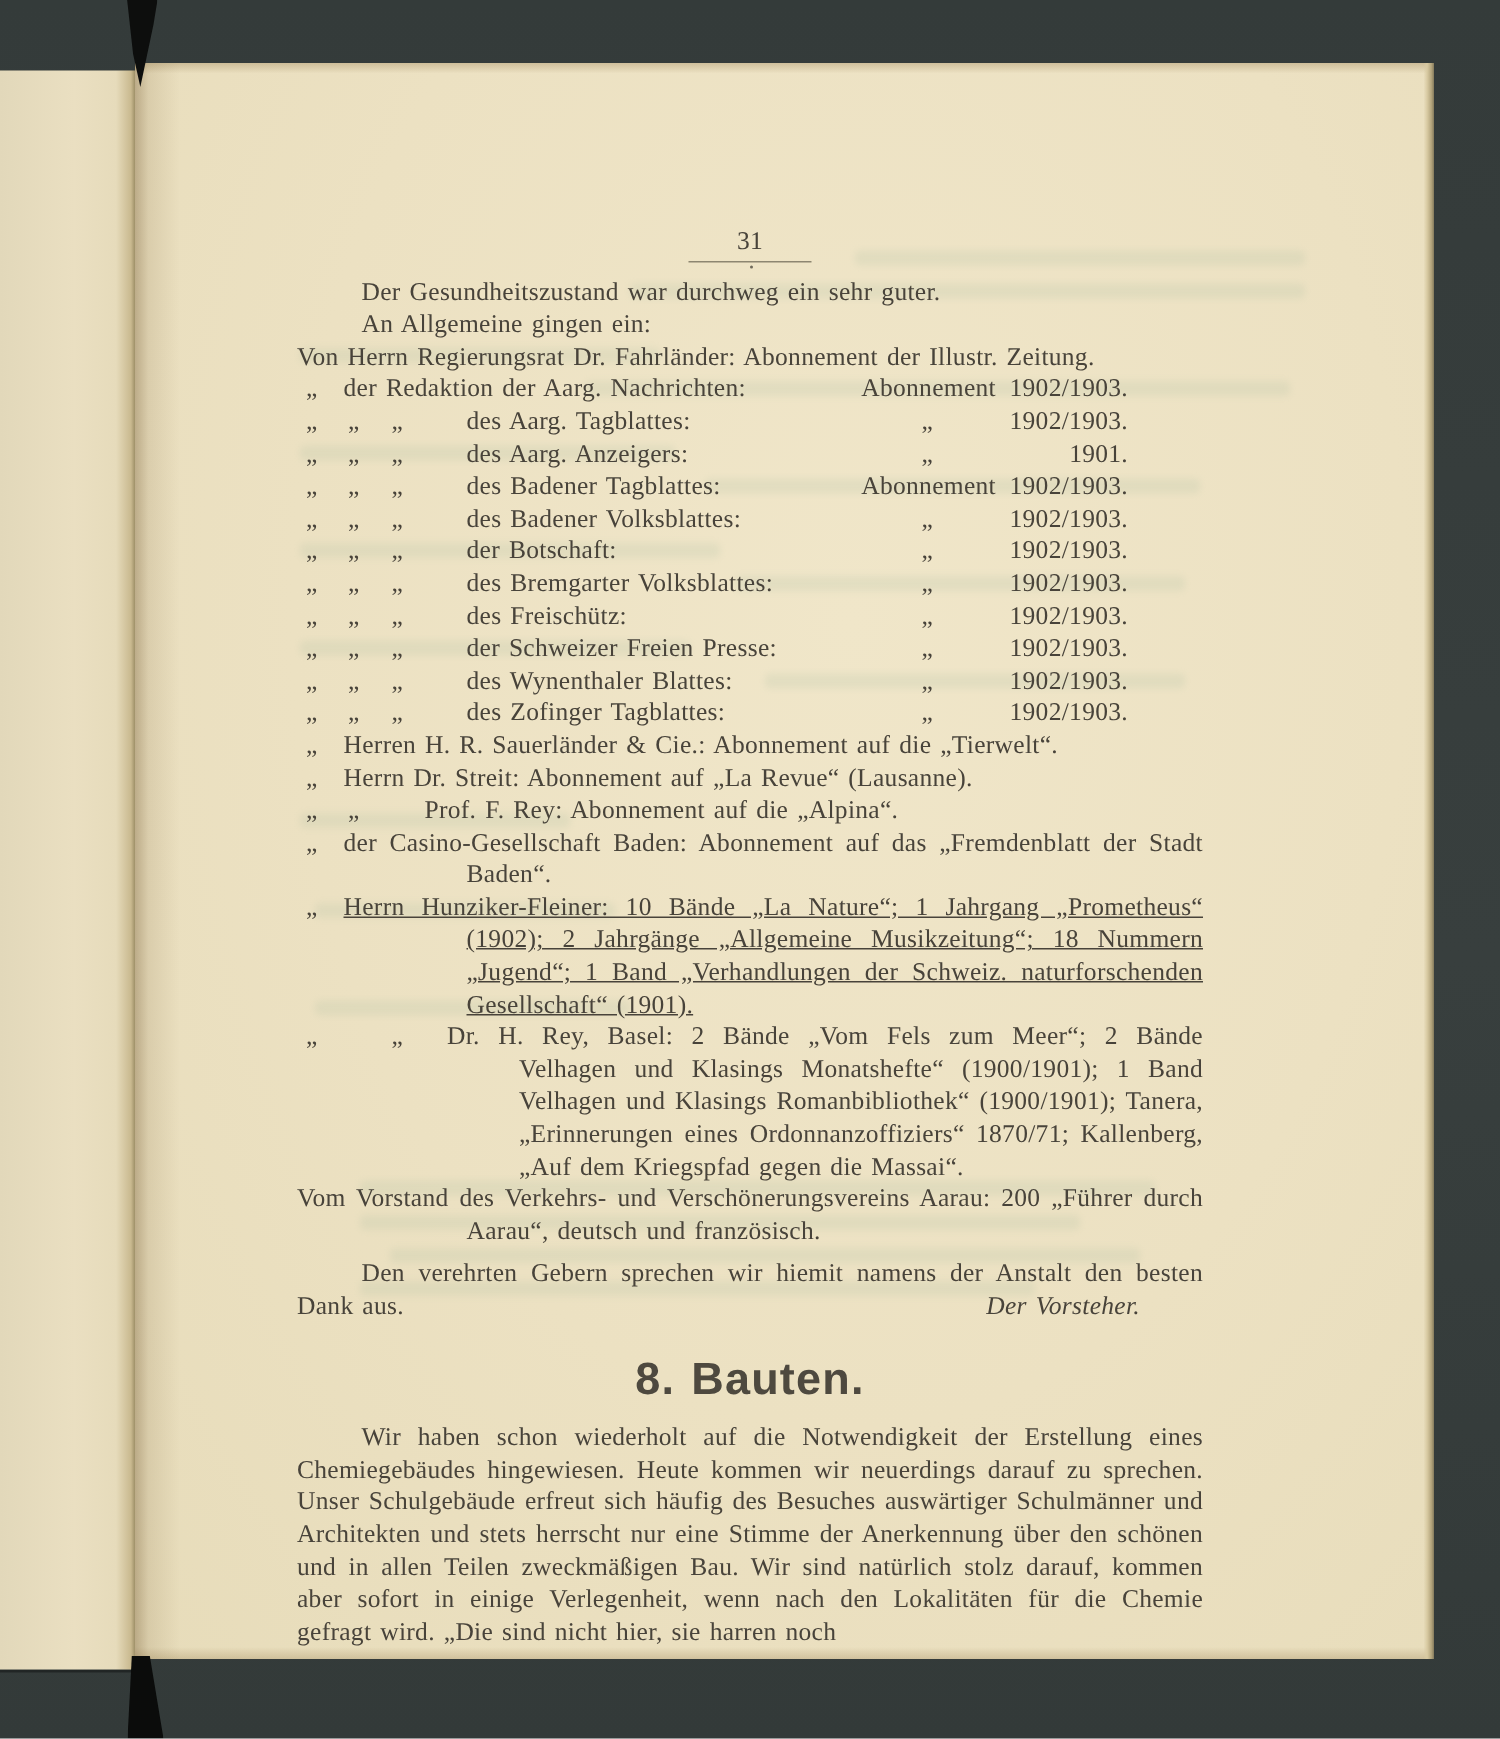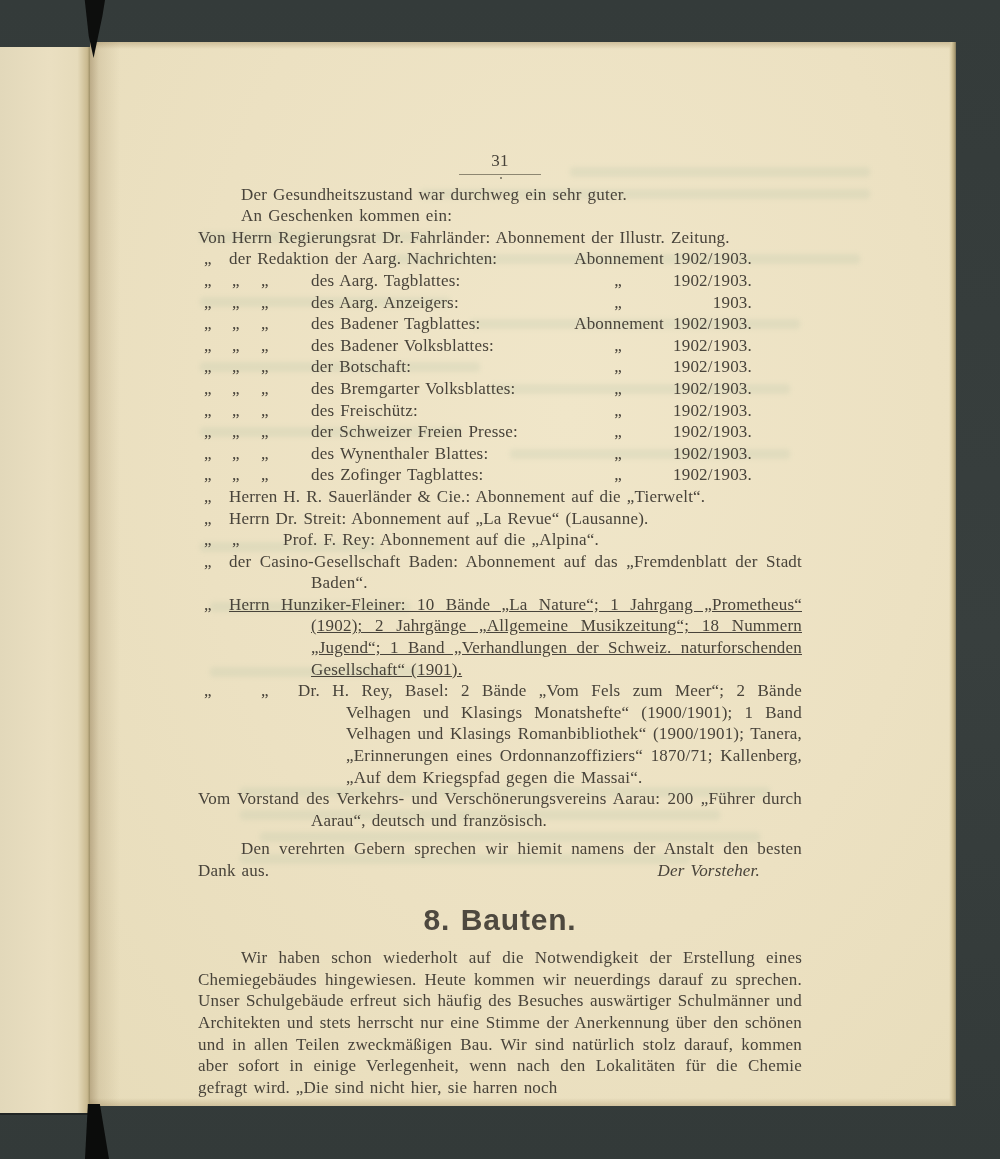--- a/index.html
+++ b/index.html
@@ -104,21 +104,21 @@
   <div class="ghost" style="left:170px;top:790px;width:500px;height:10px;"></div>
   <div class="ghost" style="left:150px;top:812px;width:450px;height:10px;"></div>
 
   <div class="textblock">
 
     <div class="pagenum-wrap">
       <span class="pagenum">31</span>
     </div>
 
     <p class="indent">Der Gesundheitszustand war durchweg ein sehr guter.</p>
-    <p class="indent">An Geschenken kommen ein:</p>
+    <p class="indent">An Allgemeine gingen ein:</p>
     <p class="line">Von Herrn Regierungsrat Dr. Fahrländer: Abonnement der Illustr. Zeitung.</p>
 
     <div class="g-row">
       <span class="gm gm1">„</span>
       <span class="g-name n-wide">der Redaktion der Aarg. Nachrichten:</span>
       <span class="g-abo">Abonnement</span>
       <span class="g-year">1902/1903.</span>
     </div>
     <div class="g-row">
       <span class="gm gm1">„</span>
@@ -127,21 +127,21 @@
       <span class="g-name">des Aarg. Tagblattes:</span>
       <span class="g-dit">„</span>
       <span class="g-year">1902/1903.</span>
     </div>
     <div class="g-row">
       <span class="gm gm1">„</span>
       <span class="gm gm2">„</span>
       <span class="gm gm3">„</span>
       <span class="g-name">des Aarg. Anzeigers:</span>
       <span class="g-dit">„</span>
-      <span class="g-year">1903.</span>
+      <span class="g-year">1901.</span>
     </div>
     <div class="g-row">
       <span class="gm gm1">„</span>
       <span class="gm gm2">„</span>
       <span class="gm gm3">„</span>
       <span class="g-name">des Badener Tagblattes:</span>
       <span class="g-abo">Abonnement</span>
       <span class="g-year">1902/1903.</span>
     </div>
     <div class="g-row">

